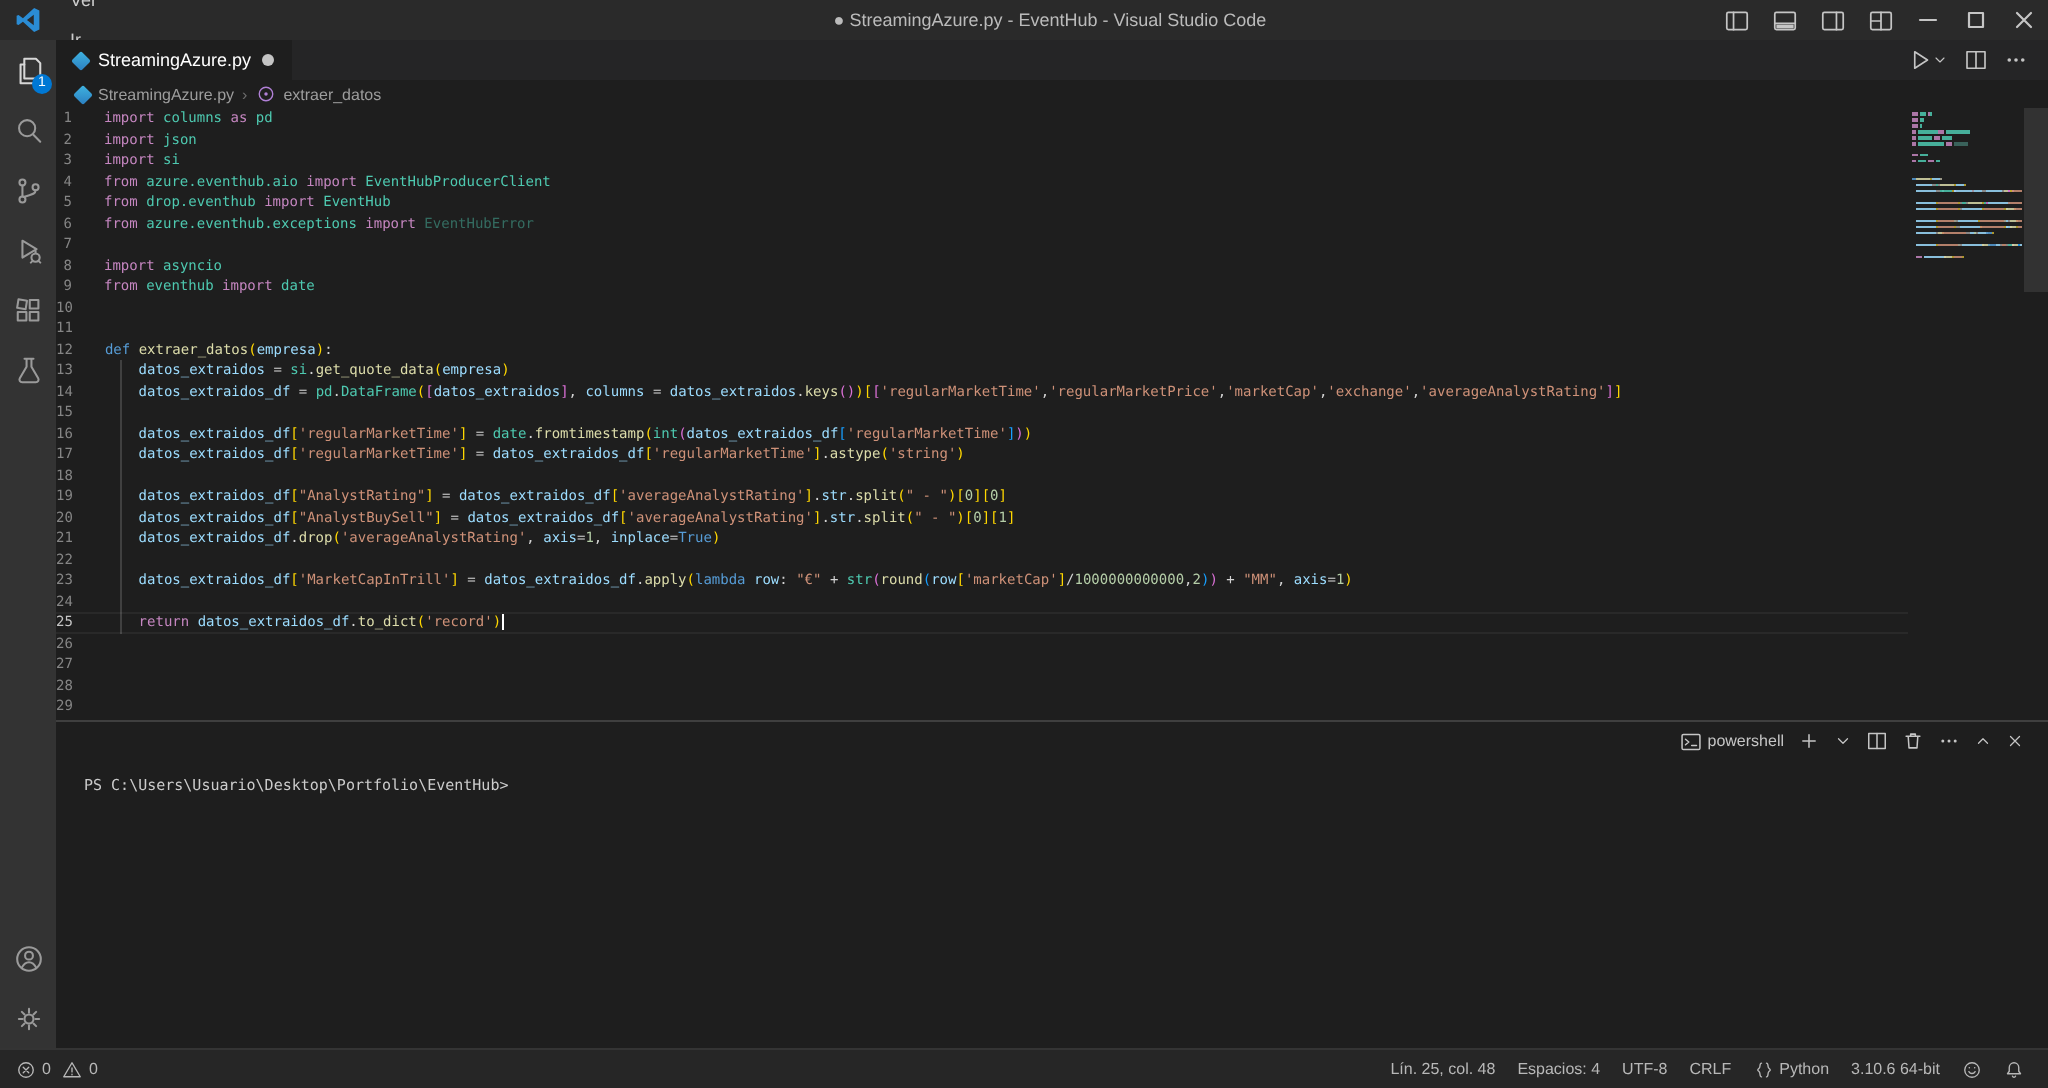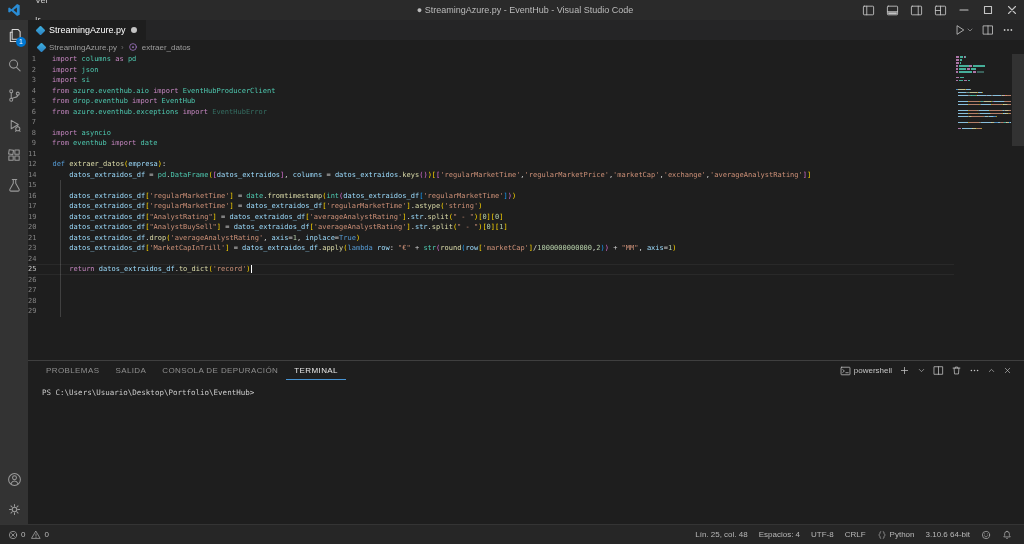--- a/index.html
+++ b/index.html
@@ -259,29 +259,33 @@
     <div id="code-lines">
         <div class="code-line"><span class="ln">1</span><span class="lc"><span class="tk-kw">import</span><span class="tk-op"> </span><span class="tk-cls">columns</span><span class="tk-op"> </span><span class="tk-kw">as</span><span class="tk-op"> </span><span class="tk-cls">pd</span></span></div>
         <div class="code-line"><span class="ln">2</span><span class="lc"><span class="tk-kw">import</span><span class="tk-op"> </span><span class="tk-cls">json</span></span></div>
         <div class="code-line"><span class="ln">3</span><span class="lc"><span class="tk-kw">import</span><span class="tk-op"> </span><span class="tk-cls">si</span></span></div>
         <div class="code-line"><span class="ln">4</span><span class="lc"><span class="tk-kw">from</span><span class="tk-op"> </span><span class="tk-cls">azure.eventhub.aio</span><span class="tk-op"> </span><span class="tk-kw">import</span><span class="tk-op"> </span><span class="tk-cls">EventHubProducerClient</span></span></div>
         <div class="code-line"><span class="ln">5</span><span class="lc"><span class="tk-kw">from</span><span class="tk-op"> </span><span class="tk-cls">drop.eventhub</span><span class="tk-op"> </span><span class="tk-kw">import</span><span class="tk-op"> </span><span class="tk-cls">EventHub</span></span></div>
         <div class="code-line"><span class="ln">6</span><span class="lc"><span class="tk-kw">from</span><span class="tk-op"> </span><span class="tk-cls">azure.eventhub.exceptions</span><span class="tk-op"> </span><span class="tk-kw">import</span><span class="tk-op"> </span><span class="tk-unused">EventHubError</span></span></div>
         <div class="code-line"><span class="ln">7</span><span class="lc"></span></div>
         <div class="code-line"><span class="ln">8</span><span class="lc"><span class="tk-kw">import</span><span class="tk-op"> </span><span class="tk-cls">asyncio</span></span></div>
         <div class="code-line"><span class="ln">9</span><span class="lc"><span class="tk-kw">from</span><span class="tk-op"> </span><span class="tk-cls">eventhub</span><span class="tk-op"> </span><span class="tk-kw">import</span><span class="tk-op"> </span><span class="tk-cls">date</span></span></div>
+        <div class="code-line"><span class="ln">10</span><span class="lc"></span></div>
         <div class="code-line"><span class="ln">11</span><span class="lc"></span></div>
         <div class="code-line"><span class="ln">12</span><span class="lc"><span class="tk-def">def</span><span class="tk-op"> </span><span class="tk-fn">extraer_datos</span><span class="tk-b1">(</span><span class="tk-var">empresa</span><span class="tk-b1">)</span><span class="tk-op">:</span></span></div>
+        <div class="code-line"><span class="ln">13</span><span class="lc"><span class="tk-op">    </span><span class="tk-var">datos_extraidos</span><span class="tk-op"> = </span><span class="tk-cls">si</span><span class="tk-op">.</span><span class="tk-fn">get_quote_data</span><span class="tk-b1">(</span><span class="tk-var">empresa</span><span class="tk-b1">)</span></span></div>
         <div class="code-line"><span class="ln">14</span><span class="lc"><span class="tk-op">    </span><span class="tk-var">datos_extraidos_df</span><span class="tk-op"> = </span><span class="tk-cls">pd</span><span class="tk-op">.</span><span class="tk-cls">DataFrame</span><span class="tk-b1">(</span><span class="tk-b2">[</span><span class="tk-var">datos_extraidos</span><span class="tk-b2">]</span><span class="tk-op">, </span><span class="tk-var">columns</span><span class="tk-op"> = </span><span class="tk-var">datos_extraidos</span><span class="tk-op">.</span><span class="tk-fn">keys</span><span class="tk-b2">(</span><span class="tk-b2">)</span><span class="tk-b1">)</span><span class="tk-b1">[</span><span class="tk-b2">[</span><span class="tk-str">'regularMarketTime'</span><span class="tk-op">,</span><span class="tk-str">'regularMarketPrice'</span><span class="tk-op">,</span><span class="tk-str">'marketCap'</span><span class="tk-op">,</span><span class="tk-str">'exchange'</span><span class="tk-op">,</span><span class="tk-str">'averageAnalystRating'</span><span class="tk-b2">]</span><span class="tk-b1">]</span></span></div>
         <div class="code-line"><span class="ln">15</span><span class="lc"></span></div>
         <div class="code-line"><span class="ln">16</span><span class="lc"><span class="tk-op">    </span><span class="tk-var">datos_extraidos_df</span><span class="tk-b1">[</span><span class="tk-str">'regularMarketTime'</span><span class="tk-b1">]</span><span class="tk-op"> = </span><span class="tk-cls">date</span><span class="tk-op">.</span><span class="tk-fn">fromtimestamp</span><span class="tk-b1">(</span><span class="tk-cls">int</span><span class="tk-b2">(</span><span class="tk-var">datos_extraidos_df</span><span class="tk-b3">[</span><span class="tk-str">'regularMarketTime'</span><span class="tk-b3">]</span><span class="tk-b2">)</span><span class="tk-b1">)</span></span></div>
         <div class="code-line"><span class="ln">17</span><span class="lc"><span class="tk-op">    </span><span class="tk-var">datos_extraidos_df</span><span class="tk-b1">[</span><span class="tk-str">'regularMarketTime'</span><span class="tk-b1">]</span><span class="tk-op"> = </span><span class="tk-var">datos_extraidos_df</span><span class="tk-b1">[</span><span class="tk-str">'regularMarketTime'</span><span class="tk-b1">]</span><span class="tk-op">.</span><span class="tk-fn">astype</span><span class="tk-b1">(</span><span class="tk-str">'string'</span><span class="tk-b1">)</span></span></div>
+        <div class="code-line"><span class="ln">18</span><span class="lc"></span></div>
         <div class="code-line"><span class="ln">19</span><span class="lc"><span class="tk-op">    </span><span class="tk-var">datos_extraidos_df</span><span class="tk-b1">[</span><span class="tk-str">"AnalystRating"</span><span class="tk-b1">]</span><span class="tk-op"> = </span><span class="tk-var">datos_extraidos_df</span><span class="tk-b1">[</span><span class="tk-str">'averageAnalystRating'</span><span class="tk-b1">]</span><span class="tk-op">.</span><span class="tk-var">str</span><span class="tk-op">.</span><span class="tk-fn">split</span><span class="tk-b1">(</span><span class="tk-str">" - "</span><span class="tk-b1">)</span><span class="tk-b1">[</span><span class="tk-num">0</span><span class="tk-b1">]</span><span class="tk-b1">[</span><span class="tk-num">0</span><span class="tk-b1">]</span></span></div>
         <div class="code-line"><span class="ln">20</span><span class="lc"><span class="tk-op">    </span><span class="tk-var">datos_extraidos_df</span><span class="tk-b1">[</span><span class="tk-str">"AnalystBuySell"</span><span class="tk-b1">]</span><span class="tk-op"> = </span><span class="tk-var">datos_extraidos_df</span><span class="tk-b1">[</span><span class="tk-str">'averageAnalystRating'</span><span class="tk-b1">]</span><span class="tk-op">.</span><span class="tk-var">str</span><span class="tk-op">.</span><span class="tk-fn">split</span><span class="tk-b1">(</span><span class="tk-str">" - "</span><span class="tk-b1">)</span><span class="tk-b1">[</span><span class="tk-num">0</span><span class="tk-b1">]</span><span class="tk-b1">[</span><span class="tk-num">1</span><span class="tk-b1">]</span></span></div>
         <div class="code-line"><span class="ln">21</span><span class="lc"><span class="tk-op">    </span><span class="tk-var">datos_extraidos_df</span><span class="tk-op">.</span><span class="tk-fn">drop</span><span class="tk-b1">(</span><span class="tk-str">'averageAnalystRating'</span><span class="tk-op">, </span><span class="tk-var">axis</span><span class="tk-op">=</span><span class="tk-num">1</span><span class="tk-op">, </span><span class="tk-var">inplace</span><span class="tk-op">=</span><span class="tk-def">True</span><span class="tk-b1">)</span></span></div>
+        <div class="code-line"><span class="ln">22</span><span class="lc"></span></div>
         <div class="code-line"><span class="ln">23</span><span class="lc"><span class="tk-op">    </span><span class="tk-var">datos_extraidos_df</span><span class="tk-b1">[</span><span class="tk-str">'MarketCapInTrill'</span><span class="tk-b1">]</span><span class="tk-op"> = </span><span class="tk-var">datos_extraidos_df</span><span class="tk-op">.</span><span class="tk-fn">apply</span><span class="tk-b1">(</span><span class="tk-def">lambda</span><span class="tk-op"> </span><span class="tk-var">row</span><span class="tk-op">: </span><span class="tk-str">"€"</span><span class="tk-op"> + </span><span class="tk-cls">str</span><span class="tk-b2">(</span><span class="tk-fn">round</span><span class="tk-b3">(</span><span class="tk-var">row</span><span class="tk-b1">[</span><span class="tk-str">'marketCap'</span><span class="tk-b1">]</span><span class="tk-op">/</span><span class="tk-num">1000000000000</span><span class="tk-op">,</span><span class="tk-num">2</span><span class="tk-b3">)</span><span class="tk-b2">)</span><span class="tk-op"> + </span><span class="tk-str">"MM"</span><span class="tk-op">, </span><span class="tk-var">axis</span><span class="tk-op">=</span><span class="tk-num">1</span><span class="tk-b1">)</span></span></div>
         <div class="code-line"><span class="ln">24</span><span class="lc"></span></div>
         <div class="code-line active"><span class="ln">25</span><span class="lc"><span class="tk-op">    </span><span class="tk-kw">return</span><span class="tk-op"> </span><span class="tk-var">datos_extraidos_df</span><span class="tk-op">.</span><span class="tk-fn">to_dict</span><span class="tk-b1">(</span><span class="tk-str">'record'</span><span class="tk-b1">)</span><span class="tk-cursor"></span></span></div>
         <div class="code-line"><span class="ln">26</span><span class="lc"></span></div>
         <div class="code-line"><span class="ln">27</span><span class="lc"></span></div>
         <div class="code-line"><span class="ln">28</span><span class="lc"></span></div>
         <div class="code-line"><span class="ln">29</span><span class="lc"></span></div>
       </div>
     <div id="minimap">
         <div class="mm-line">
@@ -520,26 +524,20 @@
         <div class="mm-line"></div>
         <div class="mm-line"></div>
         <div class="mm-line"></div>
       </div>
     <div id="editor-scrollbar"></div>
   </div>
 </div>
 
 <div id="panel">
   <div id="panel-header">
-    <div id="panel-tabs">
-        <span class="panel-tab">PROBLEMAS</span>
-        <span class="panel-tab">SALIDA</span>
-        <span class="panel-tab">CONSOLA DE DEPURACIÓN</span>
-        <span class="panel-tab active">TERMINAL</span>
-      </div>
     <div id="panel-actions">
       <span id="shell-label">
         <svg width="11" height="10" viewBox="0 0 16 14" class="ic">
             <rect x="1.5" y="1.5" width="13" height="11" rx="1"></rect>
             <path d="M4 5l2.4 2L4 9M8.5 9.5h3.5"></path>
           </svg>
         <span>powershell</span>
       </span>
       <span>
           <svg width="11" height="11" viewBox="0 0 16 16" class="ic">

